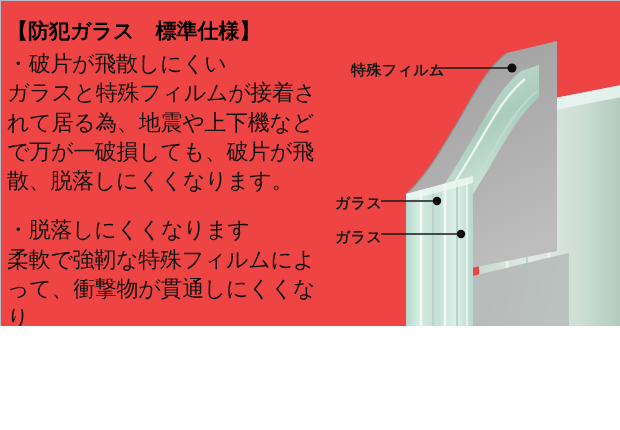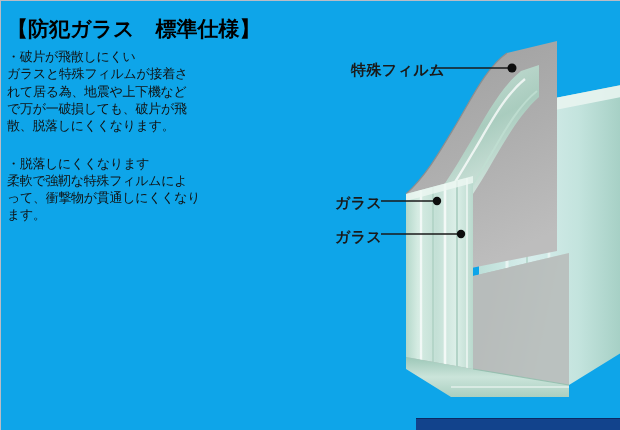--- a/index.html
+++ b/index.html
@@ -3,24 +3,24 @@
 <meta charset="utf-8">
 <style>
   html, body {
     margin: 0;
     padding: 0;
     background: #ffffff;
   }
   #screenshot {
     position: relative;
     width: 620px;
-    height: 430px;
-    background: #0ea5e9;
+    height: 326px;
+    background: #ef4444;
     overflow: hidden;
-    font-family: Liberation Mono, monospace;
+    font-family: Liberation Serif, serif;
     border-top: 1px solid #b9bcc6;
     border-left: 1px solid #b9bcc6;
     box-sizing: border-box;
   }
 
   
   #text-column {
     position: absolute;
     left: 6px;
     top: 18px;
@@ -29,21 +29,21 @@
   #page-title {
     font-size: 21px;
     font-weight: bold;
     color: #000000;
     letter-spacing: 0px;
     line-height: 1.15;
     white-space: pre;
     margin: 0 0 6px 0;
   }
   .para {
-    font-size: 13px;
+    font-size: 22px;
     color: #111111;
     line-height: 1.33;
     letter-spacing: -0.3px;
     margin: 0;
     white-space: pre-line;
   }
   #para-1 { margin-top: 2px; }
   #para-2 { margin-top: 20px; }
 
   

